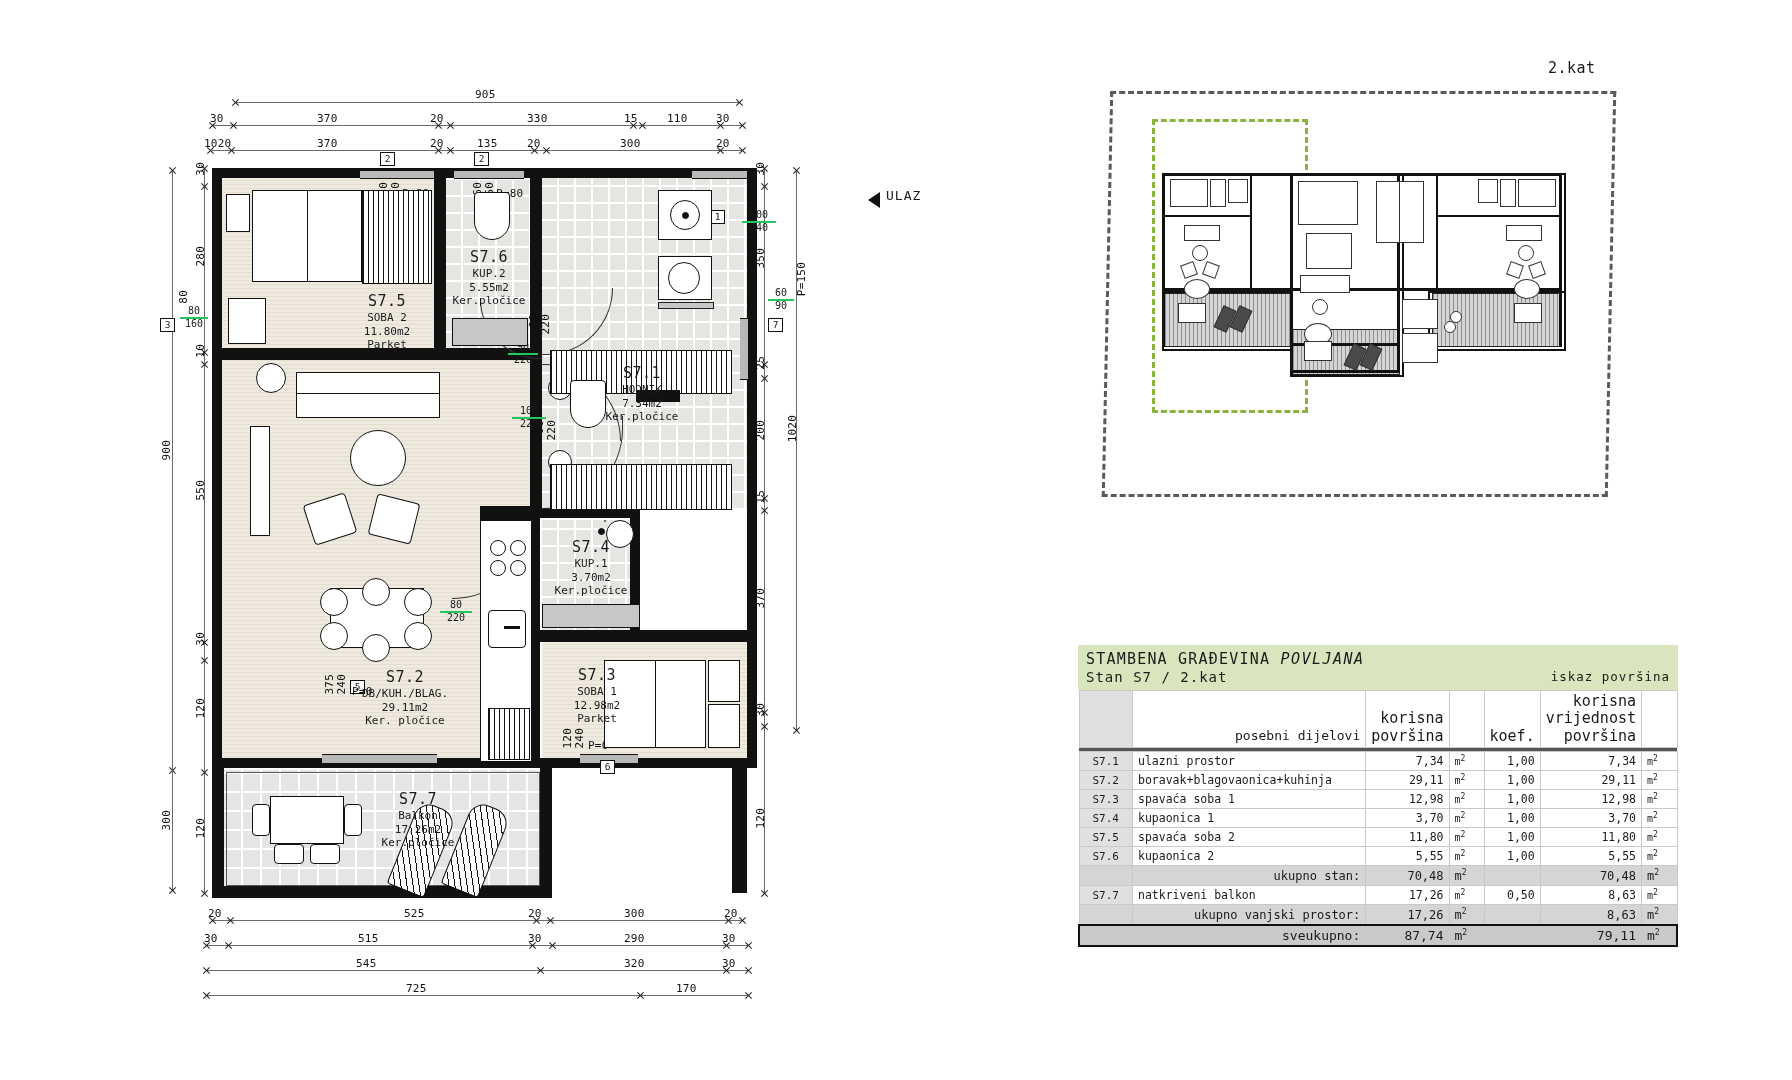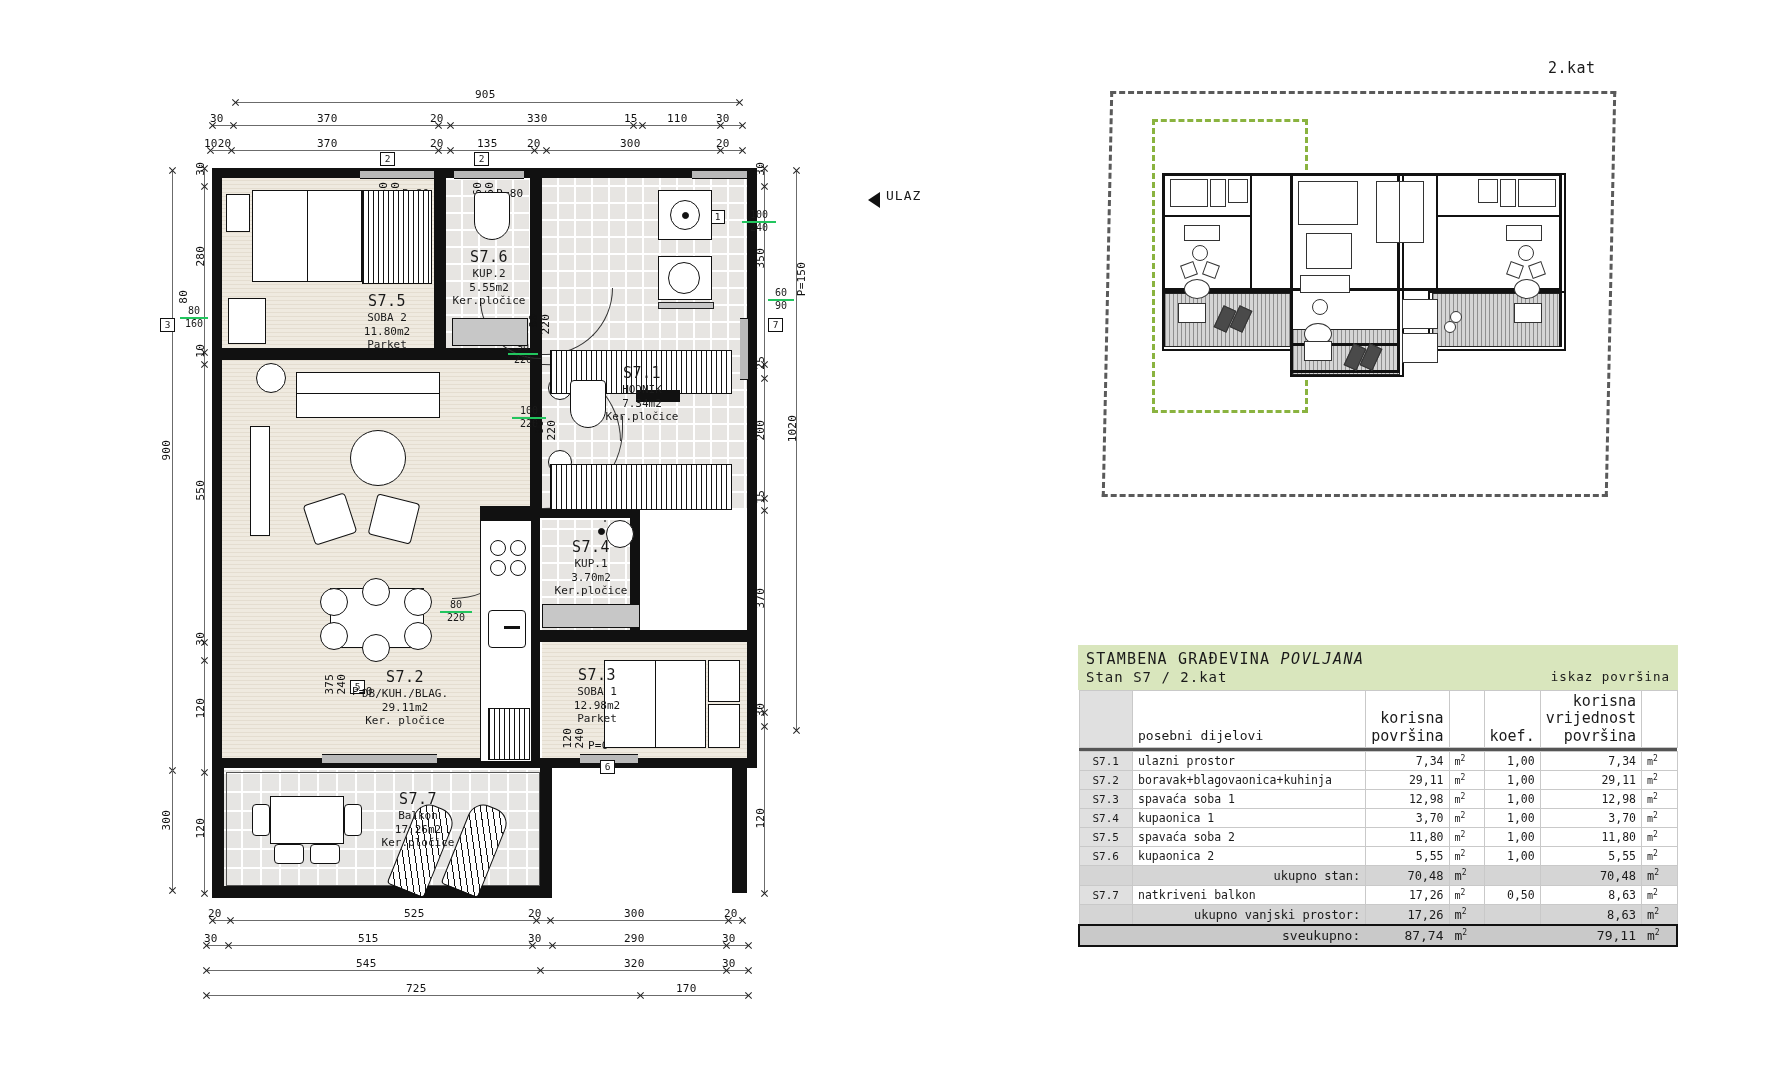--- a/index.html
+++ b/index.html
@@ -554,21 +554,21 @@
     <div class="head-l2">
       <span>Stan S7 / 2.kat</span>
       <span class="right">iskaz površina</span>
     </div>
   </div>
 
   <table>
     <thead>
       <tr>
         <th class="c-code"></th>
-        <th class="c-name" style="text-align:left;font-size:13px;padding-bottom:3px;">posebni dijelovi</th>
+        <th class="c-name" style="text-align:right;font-size:13px;padding-bottom:3px;">posebni dijelovi</th>
         <th class="c-num">
           <div>korisna</div>
           <div>površina</div>
         </th>
         <th class="c-unit"></th>
         <th class="c-koef">koef.</th>
         <th class="c-num">
           <div>korisna</div>
           <div>vrijednost</div>
           <div>površina</div>

